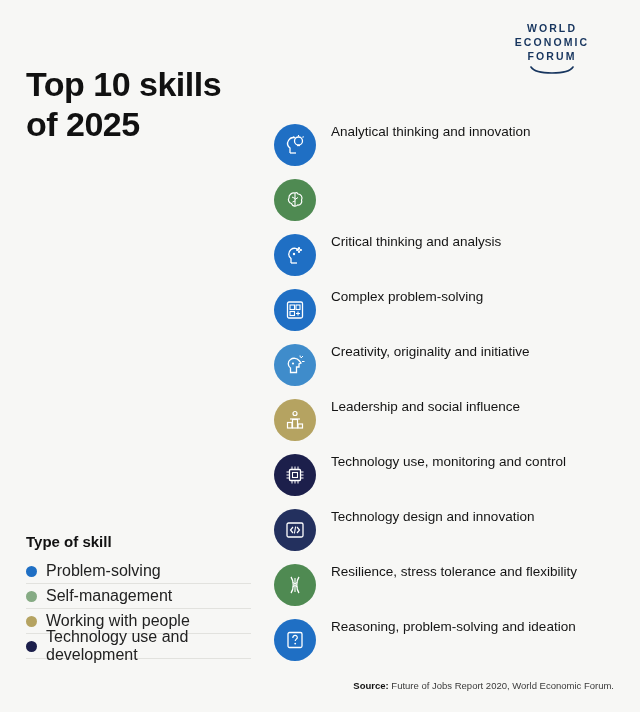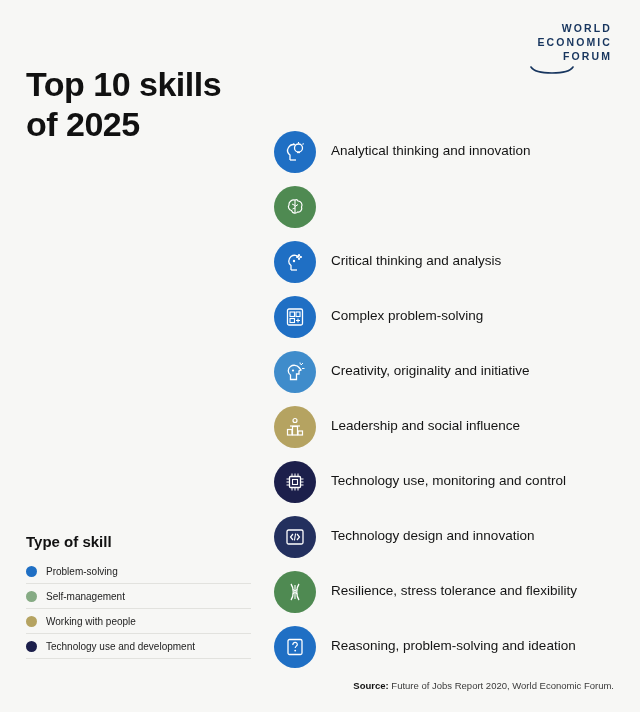--- a/index.html
+++ b/index.html
@@ -23,21 +23,21 @@
     right: 28px;
     text-align: center;
     width: 120px;
   }
   .logo-line {
     font-size: 10.5px;
     letter-spacing: 2.1px;
     font-weight: bold;
     color: #17355e;
     line-height: 1.32;
-    text-align: right;
+    text-align: center;
   }
   .logo-swoosh {
     margin-top: 2px;
     height: 10px;
     position: relative;
   }
   .logo-swoosh svg { display:block; margin: 0 auto; }
 
   
   .title {
@@ -73,34 +73,34 @@
   }
   .legend-row:first-of-type { border-top: 1px solid #e2e2de; }
   .legend-dot {
     width: 11px;
     height: 11px;
     border-radius: 50%;
     margin-right: 9px;
     flex: 0 0 auto;
   }
   .legend-label {
-    font-size: 10px;
+    font-size: 16px;
     color: #222;
   }
 
   
   .skills {
     position: absolute;
     left: 274px;
     top: 124px;
     width: 352px;
   }
   .skill-row {
     display: flex;
-    align-items: center;
+    align-items: flex-start;
     height: 55px;
   }
   .skill-badge {
     width: 42px;
     height: 42px;
     border-radius: 50%;
     flex: 0 0 auto;
     display: flex;
     align-items: center;
     justify-content: center;

